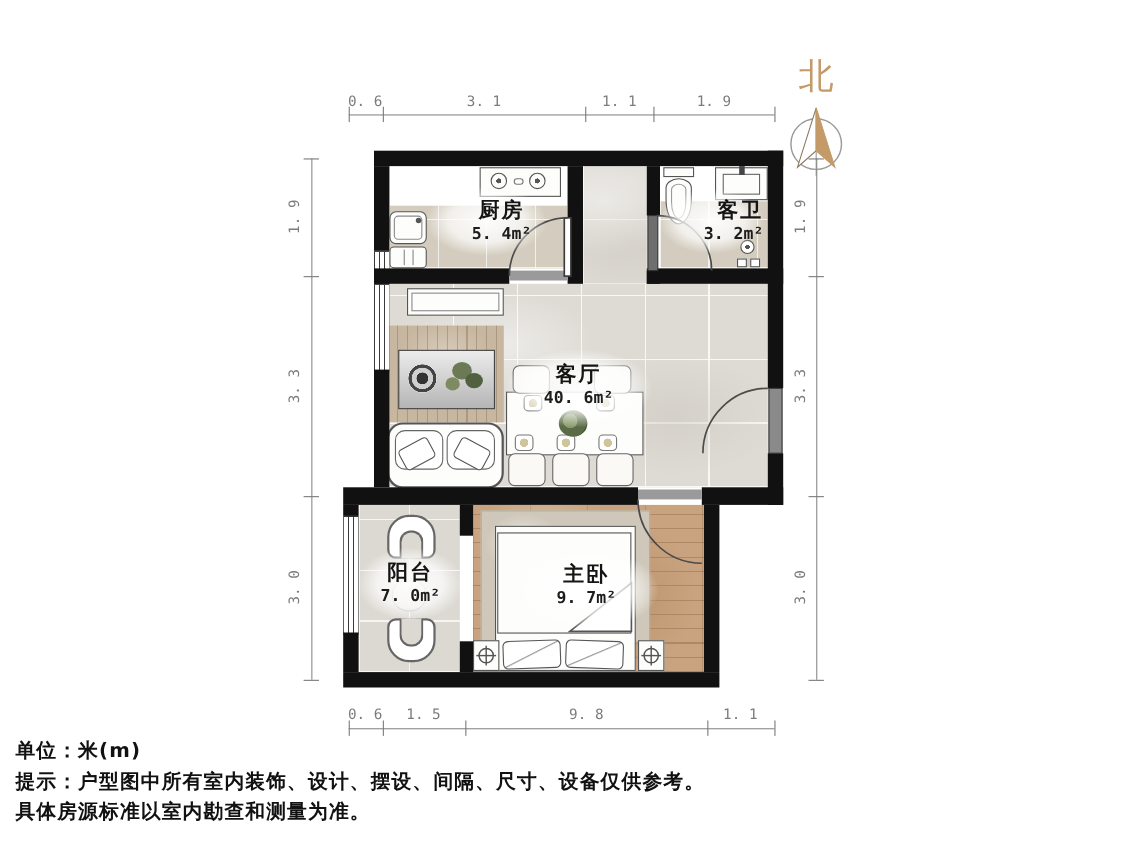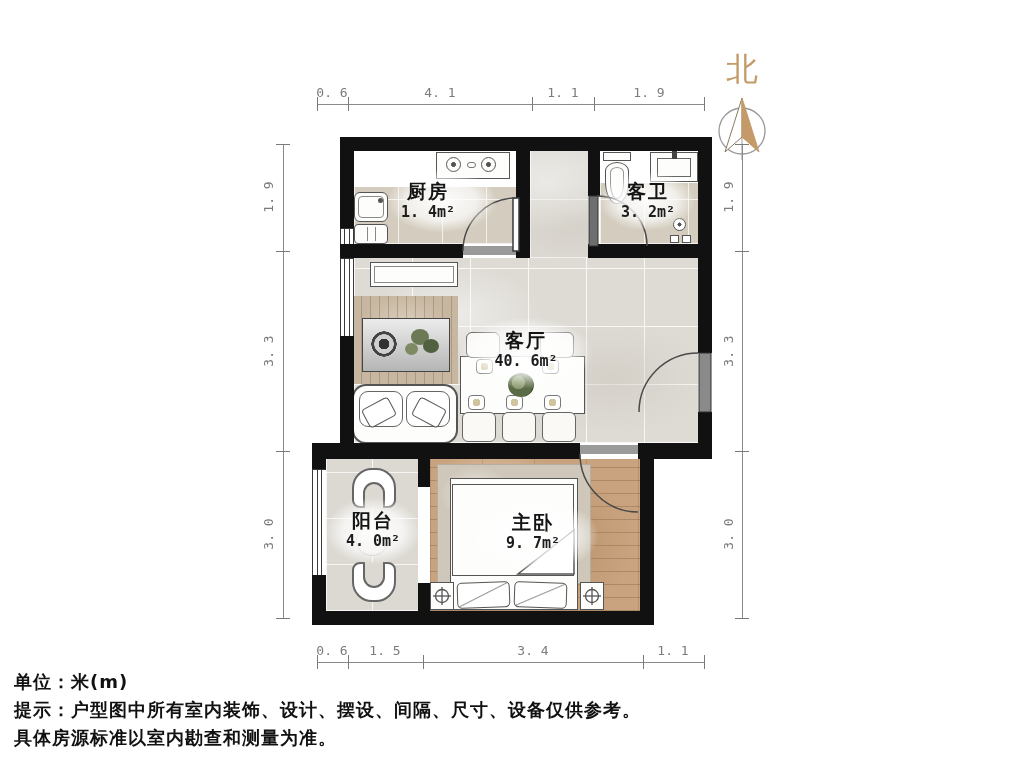--- a/index.html
+++ b/index.html
@@ -199,61 +199,61 @@
     <polygon points="742,98 759,152 742,137" fill="#c49b68" stroke="#c49b68" stroke-width="1"></polygon>
   </g>
 </svg>
 
 <div class="glow" style="left:388px;top:170px;width:108px;height:62px;"></div>
 <div class="glow" style="left:600px;top:172px;width:94px;height:58px;"></div>
 <div class="glow" style="left:460px;top:318px;width:132px;height:70px;"></div>
 <div class="glow" style="left:326px;top:498px;width:94px;height:66px;"></div>
 <div class="glow" style="left:468px;top:500px;width:130px;height:72px;"></div>
 
-<div class="label-col" style="left:381px;top:181px;width:94px;">
+<div class="label-col" style="left:409px;top:181px;width:94px;">
   <span class="room-name">厨房</span>
-  <span class="room-area">1. 4m²</span>
-</div>
-<div class="label-col" style="left:602px;top:181px;width:92px;">
+  <span class="room-area">5. 4m²</span>
+</div>
+<div class="label-col" style="left:602px;top:181px;width:92px;align-items:flex-end;">
   <span class="room-name">客卫</span>
   <span class="room-area">3. 2m²</span>
 </div>
 <div class="label-col" style="left:470px;top:330px;width:112px;">
   <span class="room-name">客厅</span>
   <span class="room-area">40. 6m²</span>
 </div>
 <div class="label-col" style="left:330px;top:510px;width:86px;">
   <span class="room-name">阳台</span>
-  <span class="room-area">4. 0m²</span>
+  <span class="room-area">7. 0m²</span>
 </div>
 <div class="label-col" style="left:478px;top:512px;width:110px;">
   <span class="room-name">主卧</span>
   <span class="room-area">9. 7m²</span>
 </div>
 
 <div class="dimline" style="left:317px;top:104px;width:387px;height:1px;"></div>
 <div class="tick" style="left:317px;top:97px;width:1px;height:14px;"></div>
 <div class="tick" style="left:348px;top:97px;width:1px;height:14px;"></div>
 <div class="tick" style="left:532px;top:97px;width:1px;height:14px;"></div>
 <div class="tick" style="left:594px;top:97px;width:1px;height:14px;"></div>
 <div class="tick" style="left:704px;top:97px;width:1px;height:14px;"></div>
 <div class="dim" style="left:302px;top:85px;">0. 6</div>
-<div class="dim" style="left:410px;top:85px;">4. 1</div>
+<div class="dim" style="left:410px;top:85px;">3. 1</div>
 <div class="dim" style="left:533px;top:85px;">1. 1</div>
 <div class="dim" style="left:619px;top:85px;">1. 9</div>
 
 <div class="dimline" style="left:317px;top:662px;width:387px;height:1px;"></div>
 <div class="tick" style="left:317px;top:655px;width:1px;height:14px;"></div>
 <div class="tick" style="left:348px;top:655px;width:1px;height:14px;"></div>
 <div class="tick" style="left:423px;top:655px;width:1px;height:14px;"></div>
 <div class="tick" style="left:643px;top:655px;width:1px;height:14px;"></div>
 <div class="tick" style="left:704px;top:655px;width:1px;height:14px;"></div>
 <div class="dim" style="left:302px;top:643px;">0. 6</div>
 <div class="dim" style="left:355px;top:643px;">1. 5</div>
-<div class="dim" style="left:503px;top:643px;">3. 4</div>
+<div class="dim" style="left:503px;top:643px;">9. 8</div>
 <div class="dim" style="left:643px;top:643px;">1. 1</div>
 
 <div class="dimline" style="left:283px;top:144px;width:1px;height:474px;"></div>
 <div class="tick" style="left:276px;top:144px;width:14px;height:1px;"></div>
 <div class="tick" style="left:276px;top:251px;width:14px;height:1px;"></div>
 <div class="tick" style="left:276px;top:451px;width:14px;height:1px;"></div>
 <div class="tick" style="left:276px;top:618px;width:14px;height:1px;"></div>
 <div class="dimv" style="left:248px;top:190px;">1. 9</div>
 <div class="dimv" style="left:248px;top:344px;">3. 3</div>
 <div class="dimv" style="left:248px;top:527px;">3. 0</div>

